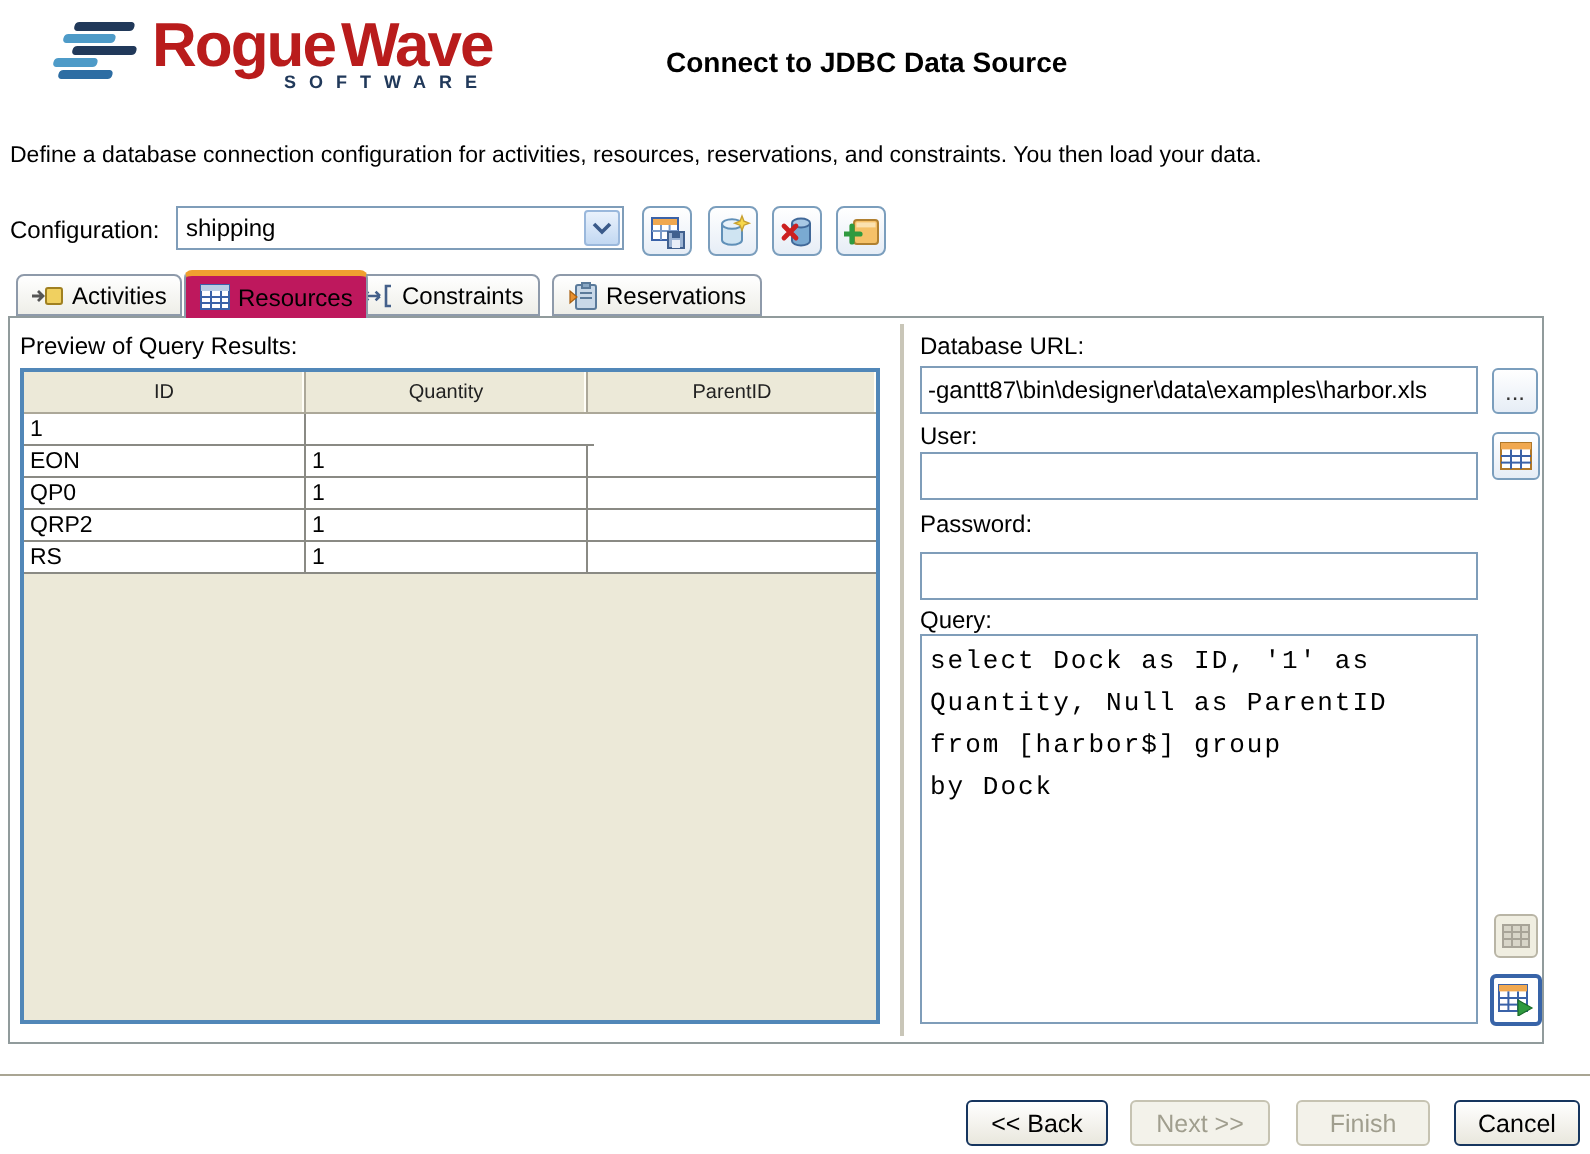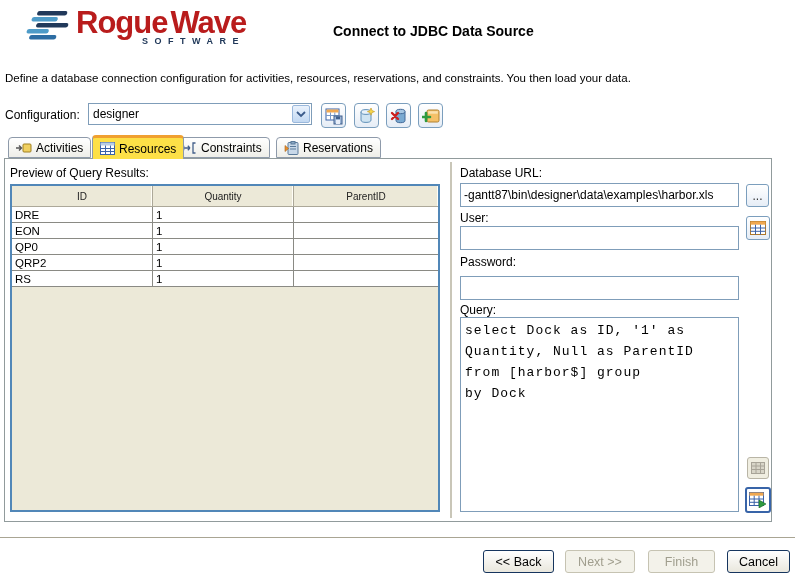--- a/index.html
+++ b/index.html
@@ -23,21 +23,21 @@
   .combo-value { flex:1; font-size:12px; padding-left:4px; }
   .combo-btn { width:18px; height:18px; margin:1px; border:1px solid #9ab8dc; border-radius:2px;
                background:linear-gradient(180deg,#eaf2fc 0%,#c2d8f2 100%); display:flex; align-items:center; justify-content:center; }
   .tbtn { position:absolute; top:103px; width:25px; height:25px; border:1px solid #7b9ebd; border-radius:4px;
           background:linear-gradient(180deg,#ffffff 0%,#e6edf6 100%); display:flex; align-items:center; justify-content:center; padding:0; cursor:default; }
 
   
   .tab { position:absolute; display:flex; align-items:center; gap:4px; padding:0 7px; font-size:12px;
          border:1px solid #8e9aaa; border-radius:4px 4px 0 0; background:linear-gradient(180deg,#ffffff 0%,#eeeee8 100%); }
   .tab.unsel { top:137px; height:21px; }
-  .tab.sel { top:135px; height:24px; background:#fde047; border-top:3px solid #f0a030; border-bottom:none; z-index:3; }
+  .tab.sel { top:135px; height:24px; background:#be185d; border-top:3px solid #f0a030; border-bottom:none; z-index:3; }
 
   
   .panel { position:absolute; left:4px; top:158px; width:768px; height:364px; border:1px solid #919b9c; background:#fff; }
   .preview-label { position:absolute; left:10px; top:166px; font-size:12px; }
 
   .qtable { position:absolute; left:10px; top:184px; width:430px; height:328px; border:2px solid #5187b8; background:#ece9d8; }
   .thead { display:flex; height:21px; background:#ece9d8; border-bottom:1px solid #aca899; }
   .th { font-size:10px; color:#222; display:flex; align-items:center; justify-content:center;
         border-right:1px solid #aca899; box-shadow:inset -1px 0 0 #fffef7; }
   .trow { display:flex; height:16px; background:#fff; }
@@ -91,21 +91,21 @@
       <div class="brand"><span>Rogue</span><span class="w2">Wave</span></div>
       <div class="brand-sub">SOFTWARE</div>
     </div>
   </div>
   <div class="page-title">Connect to JDBC Data Source</div>
 
   <div class="description">Define a database connection configuration for activities, resources, reservations, and constraints. You then load your data.</div>
 
   <div class="config-label">Configuration:</div>
   <div class="combo">
-    <span class="combo-value">designer</span>
+    <span class="combo-value">shipping</span>
     <span class="combo-btn">
       <svg width="10" height="7" viewBox="0 0 10 7">
         <polyline points="1,1 5,5 9,1" fill="none" stroke="#3a5a8a" stroke-width="1.8"></polyline>
       </svg>
     </span>
   </div>
 
   <button class="tbtn" style="left:321px;">
     <svg width="18" height="18" viewBox="0 0 18 18">
       <rect x="1" y="2" width="13" height="11" fill="#fff" stroke="#3a62a8"></rect>
@@ -180,21 +180,20 @@
 
   <div class="preview-label">Preview of Query Results:</div>
 
   <div class="qtable">
     <div class="thead">
       <div class="th c0">ID</div>
       <div class="th c1">Quantity</div>
       <div class="th c2">ParentID</div>
     </div>
     <div class="trow">
-      <div class="td c0">DRE</div>
       <div class="td c1">1</div>
       <div class="td c2"></div>
     </div>
     <div class="trow">
       <div class="td c0">EON</div>
       <div class="td c1">1</div>
       <div class="td c2"></div>
     </div>
     <div class="trow">
       <div class="td c0">QP0</div>

